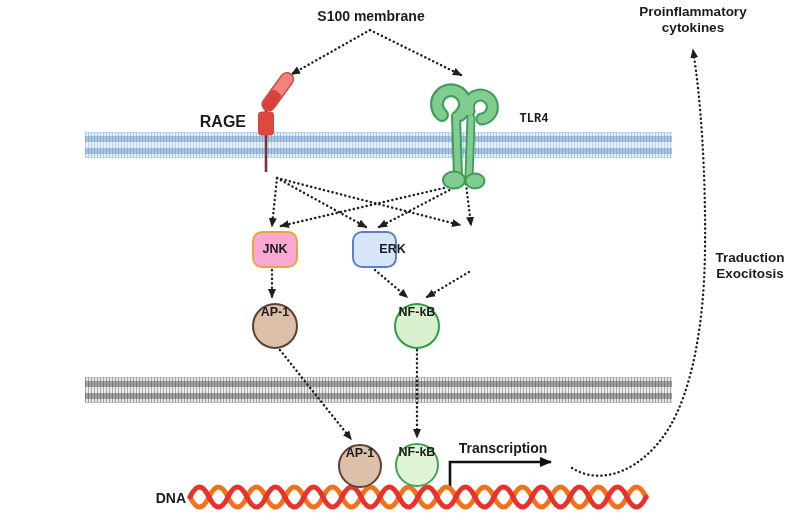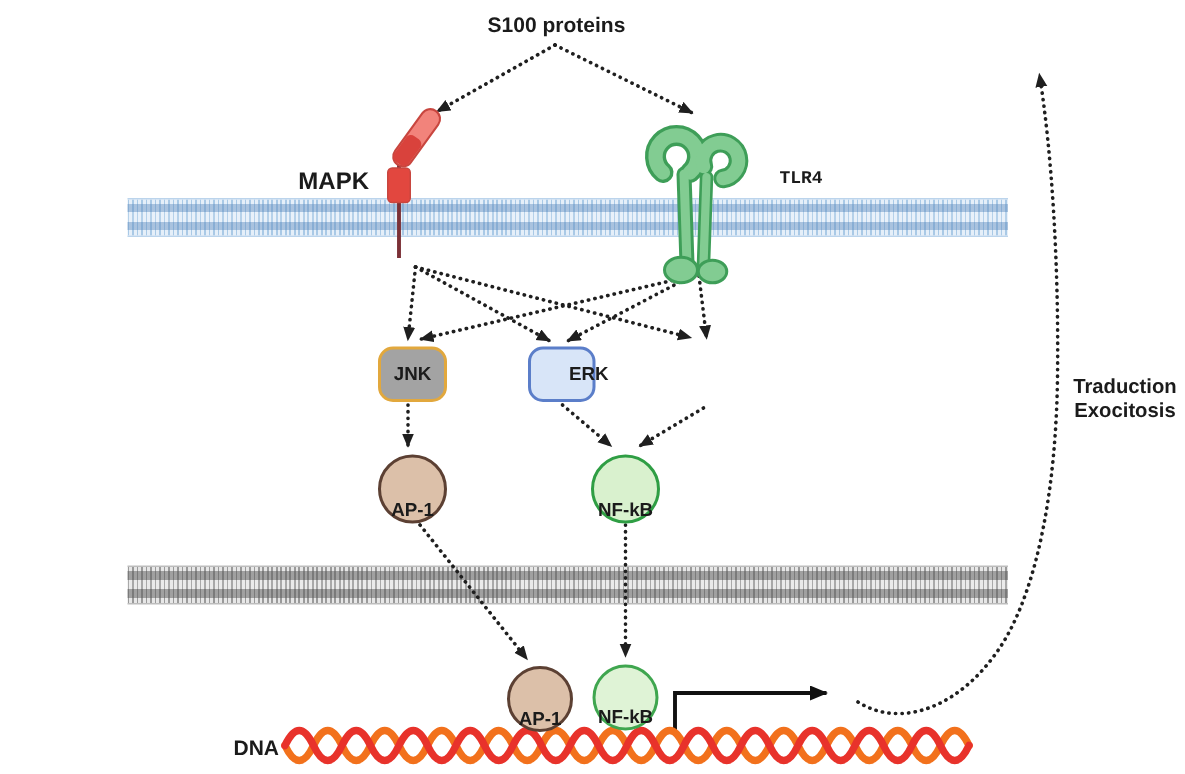--- a/index.html
+++ b/index.html
@@ -61,21 +61,21 @@
     text-align: center;
     font-weight: 700;
     font-size: 12.5px;
     line-height: 1.05;
   }
   .circle {
     position: absolute;
     border: 2.5px solid #999;
     border-radius: 50%;
     display: flex;
-    align-items: flex-end;
+    align-items: flex-start;
     justify-content: center;
     font-weight: 700;
     font-size: 12.5px;
   }
   svg.overlay {
     position: absolute;
     left: 0; top: 0;
     width: 790px; height: 516px;
   }
 </style>
@@ -141,38 +141,40 @@
       <ellipse cx="454" cy="180" rx="11" ry="8.5" fill="#82CC92" stroke="#3E9E58" stroke-width="2"></ellipse>
       <ellipse cx="475" cy="181" rx="9.5" ry="7.5" fill="#82CC92" stroke="#3E9E58" stroke-width="2"></ellipse>
     </g>
 
     <g fill="none" stroke-linecap="round">
       <path id="dna-orange" stroke="#F2711C" stroke-width="5" d="M190 497 Q199.5 517 209 497 Q218.5 477 228 497 Q237.5 517 247 497 Q256.5 477 266 497 Q275.5 517 285 497 Q294.5 477 304 497 Q313.5 517 323 497 Q332.5 477 342 497 Q351.5 517 361 497 Q370.5 477 380 497 Q389.5 517 399 497 Q408.5 477 418 497 Q427.5 517 437 497 Q446.5 477 456 497 Q465.5 517 475 497 Q484.5 477 494 497 Q503.5 517 513 497 Q522.5 477 532 497 Q541.5 517 551 497 Q560.5 477 570 497 Q579.5 517 589 497 Q598.5 477 608 497 Q617.5 517 627 497 Q636.5 477 646 497"></path>
       <path id="dna-red" stroke="#E8322B" stroke-width="5" d="M190 497 Q199.5 477 209 497 Q218.5 517 228 497 Q237.5 477 247 497 Q256.5 517 266 497 Q275.5 477 285 497 Q294.5 517 304 497 Q313.5 477 323 497 Q332.5 517 342 497 Q351.5 477 361 497 Q370.5 517 380 497 Q389.5 477 399 497 Q408.5 517 418 497 Q427.5 477 437 497 Q446.5 517 456 497 Q465.5 477 475 497 Q484.5 517 494 497 Q503.5 477 513 497 Q522.5 517 532 497 Q541.5 477 551 497 Q560.5 517 570 497 Q579.5 477 589 497 Q598.5 517 608 497 Q617.5 477 627 497 Q636.5 517 646 497"></path>
     </g>
   </svg>
 
-  <div class="lbl" style="left:301px; top:8px; width:140px; font-size:14px;">S100 proteins</div>
+  <div class="lbl" style="left:301px; top:8px; width:140px; font-size:14px;">S100 membrane</div>
 
+  <div class="lbl" style="left:627px; top:4px; width:132px; font-size:13.5px;">Proinflammatory cytokines</div>
 
-  <div class="lbl" style="left:186px; top:113px; width:60px; font-size:16px; text-align:right;">MAPK</div>
+  <div class="lbl" style="left:186px; top:113px; width:60px; font-size:16px; text-align:right;">RAGE</div>
 
   <div class="lbl" style="left:504px; top:112px; width:60px; font-size:12px; text-align:center;font-family:Liberation Mono, monospace;">TLR4</div>
 
 
 
   <div class="lbl" style="left:708px; top:250px; width:84px; font-size:13.5px;">
     <span>Traduction</span><br>
     <span>Exocitosis</span>
   </div>
 
+  <div class="lbl" style="left:446px; top:440px; width:114px; font-size:14px;">Transcription</div>
 
   <div class="lbl" style="left:150px; top:490px; width:36px; font-size:14px;text-align:right;">DNA</div>
 
-  <div class="kbox" style="left: 252px; top: 231px; width: 46px; height: 37px; background: #a3a3a3; border-color: rgb(226, 168, 61);">
+  <div class="kbox" style="left: 252px; top: 231px; width: 46px; height: 37px; background: #f9a8d4; border-color: rgb(226, 168, 61);">
     <span>JNK</span>
   </div>
   <div class="kbox" style="left: 352px; top: 231px; width: 45px; height: 37px; background: rgb(216, 229, 248); border-color: rgb(91, 126, 201); padding-left: 36px;">
     <span>ERK</span>
   </div>
 
   <div class="circle" style="left: 252px; top: 303px; width: 46px; height: 46px; background: rgb(220, 192, 169); border-color: rgb(92, 64, 51);">
     <span>AP-1</span>
   </div>
   <div class="circle" style="left: 394px; top: 303px; width: 46px; height: 46px; background: rgb(217, 241, 206); border-color: rgb(47, 158, 68);">

